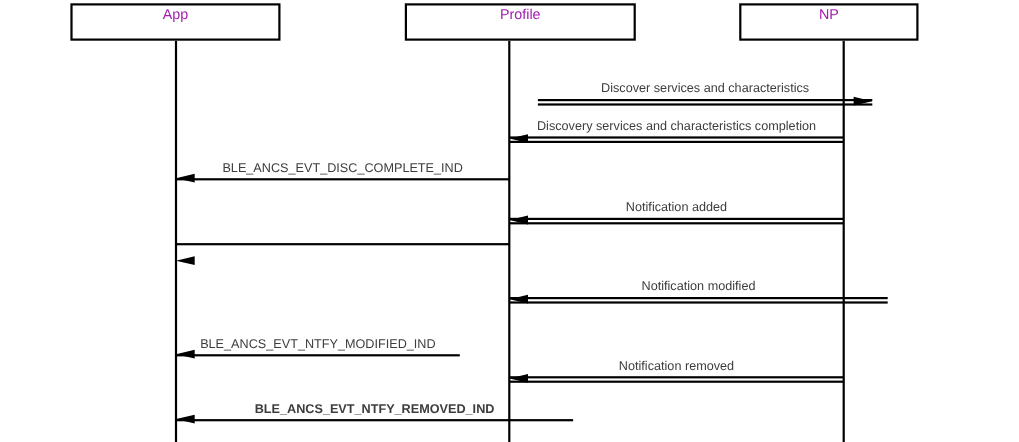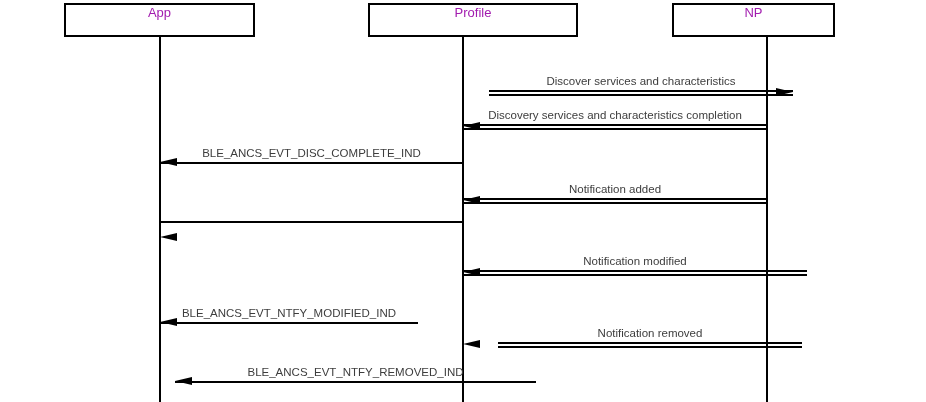--- a/index.html
+++ b/index.html
@@ -114,25 +114,25 @@
     <div class="msg-shaft"></div>
     <div class="msg-arrow"></div>
   </div>
 
   <div class="msg single left" style="left:160px;top:291px;width:258px;margin-top:15px;">
     <div class="msg-label">BLE_ANCS_EVT_NTFY_MODIFIED_IND</div>
     <div class="msg-shaft"></div>
     <div class="msg-arrow"></div>
   </div>
 
-  <div class="msg double left" style="left:463px;top:326px;width:304px;padding-left:35px;">
+  <div class="msg double left" style="left:463px;top:326px;width:304px;">
     <div class="msg-label">Notification removed</div>
     <div class="msg-shaft"></div>
     <div class="msg-arrow"></div>
   </div>
 
-  <div class="msg single left" style="left:175px;top:365px;width:361px;">
+  <div class="msg single left" style="left:160px;top:365px;width:361px;font-weight:bold;">
     <div class="msg-label">BLE_ANCS_EVT_NTFY_REMOVED_IND</div>
     <div class="msg-shaft"></div>
     <div class="msg-arrow"></div>
   </div>
 
 </div>
 
 </body></html>

